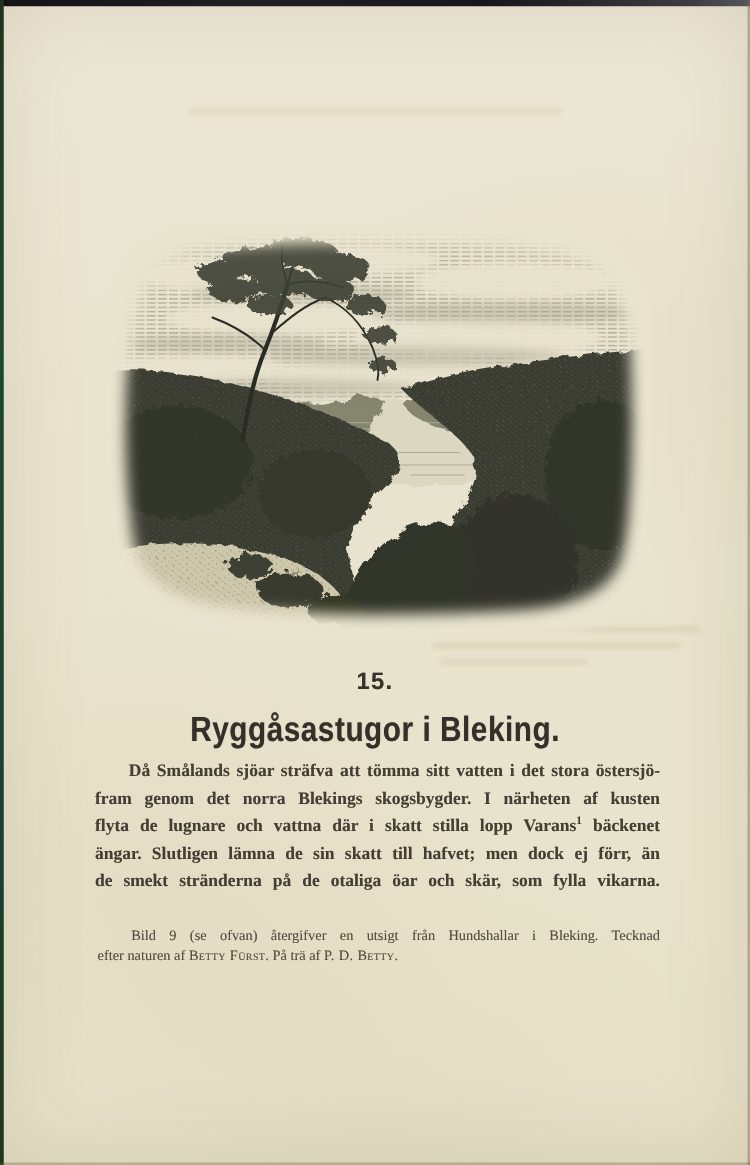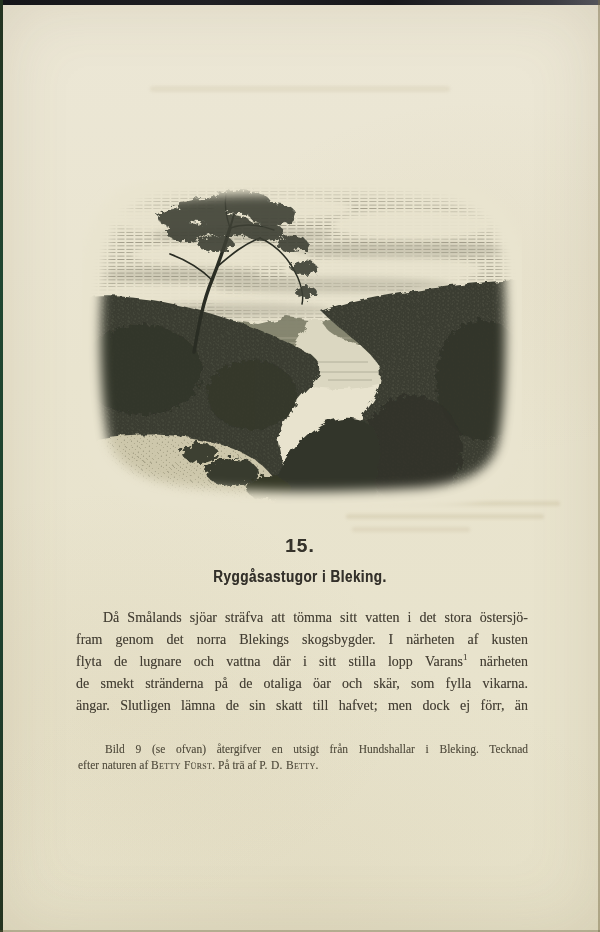--- a/index.html
+++ b/index.html
@@ -33,31 +33,31 @@
 
   figure.engraving{position:absolute;left:82px;top:180px;width:440px;height:330px;margin:0;}
 
   .chapter-number{
     position:absolute;left:0;top:535px;width:600px;text-align:center;
     font-family:"Liberation Sans",sans-serif;font-weight:bold;font-size:19px;
     color:#36332b;letter-spacing:1px;text-shadow:0 0 .5px rgba(54,51,43,.6);
   }
   .chapter-title{
     position:absolute;left:0;top:568px;width:600px;margin:0;text-align:center;
-    font-family:"Liberation Sans",sans-serif;font-weight:bold;font-size:16px;
+    font-family:"Liberation Sans",sans-serif;font-weight:bold;font-size:28px;
     color:#33302a;text-shadow:0 0 .6px rgba(51,48,42,.55);
   }
   .chapter-title .squeeze{display:inline-block;transform:scaleX(.85);transform-origin:50% 50%;letter-spacing:.5px;}
 
   .bodytext{
     position:absolute;left:76px;top:607px;width:452px;
     font-size:14px;line-height:22px;color:#443f34;
     text-shadow:0 0 .5px rgba(68,63,52,.45);
   }
-  .jline{text-align:justify;text-align-last:justify;white-space:normal;}
+  .jline{text-align:justify;text-align-last:justify;white-space:normal;font-weight:bold;}
   .jline.lastline{text-align-last:justify;}
   .indent{padding-left:27px;}
   sup.fnref{font-size:9px;vertical-align:6px;line-height:0;}
 
   .footnotes{
     position:absolute;left:78px;top:742px;width:450px;
     font-size:11.5px;line-height:15.5px;color:#534e3f;
     text-shadow:0 0 .4px rgba(83,78,63,.4);
   }
   .footnotes .fline{text-align:justify;text-align-last:justify;}
@@ -210,23 +210,23 @@
     </svg>
   </figure>
 
   <div class="chapter-number">15.</div>
 
   <h1 class="chapter-title"><span class="squeeze">Ryggåsastugor i Bleking.</span></h1>
 
   <div class="bodytext">
     <div class="jline indent"><span>Då Smålands sjöar sträfva att tömma sitt vatten i det stora östersjö-</span></div>
     <div class="jline"><span>fram genom det norra Blekings skogsbygder.  I närheten af kusten</span></div>
-    <div class="jline"><span>flyta de lugnare och vattna där i sitt stilla lopp Varans</span><sup class="fnref">1</sup><span> närheten</span></div>
+    <div class="jline"><span>flyta de lugnare och vattna där i skatt stilla lopp Varans</span><sup class="fnref">1</sup><span> bäckenet</span></div>
+    <div class="jline"><span>ängar.  Slutligen lämna de sin skatt till hafvet; men dock ej förr, än</span></div>
     <div class="jline lastline"><span>de smekt stränderna på de otaliga öar och skär, som fylla vikarna.</span></div>
-    <div class="jline"><span>ängar.  Slutligen lämna de sin skatt till hafvet; men dock ej förr, än</span></div>
   </div>
 
   <div class="footnotes">
     <div class="fn1">
       <div class="fline indent"><b></b><span>Bild 9 (se ofvan) återgifver en utsigt från Hundshallar i Bleking.  Tecknad</span></div>
       <div class="fline left"><span>efter naturen af </span><span class="sc">Betty Fürst</span><span>.  På trä af </span><span class="sc">P. D. Betty</span><span>.</span></div>
     </div>
   </div>
 </div>
 

